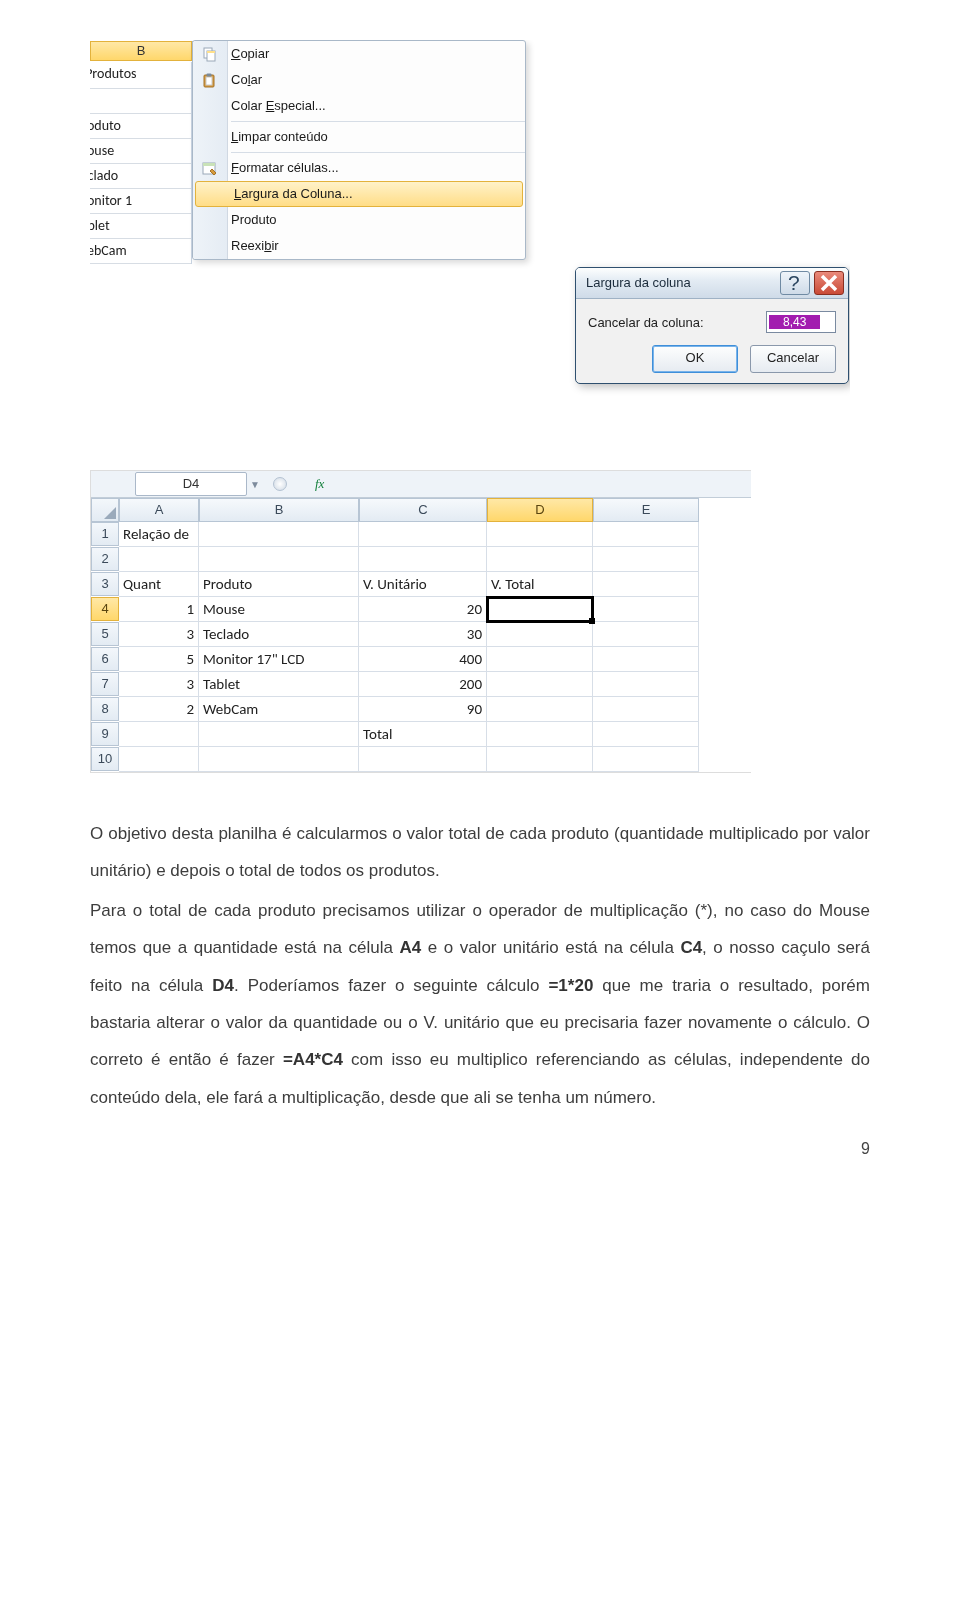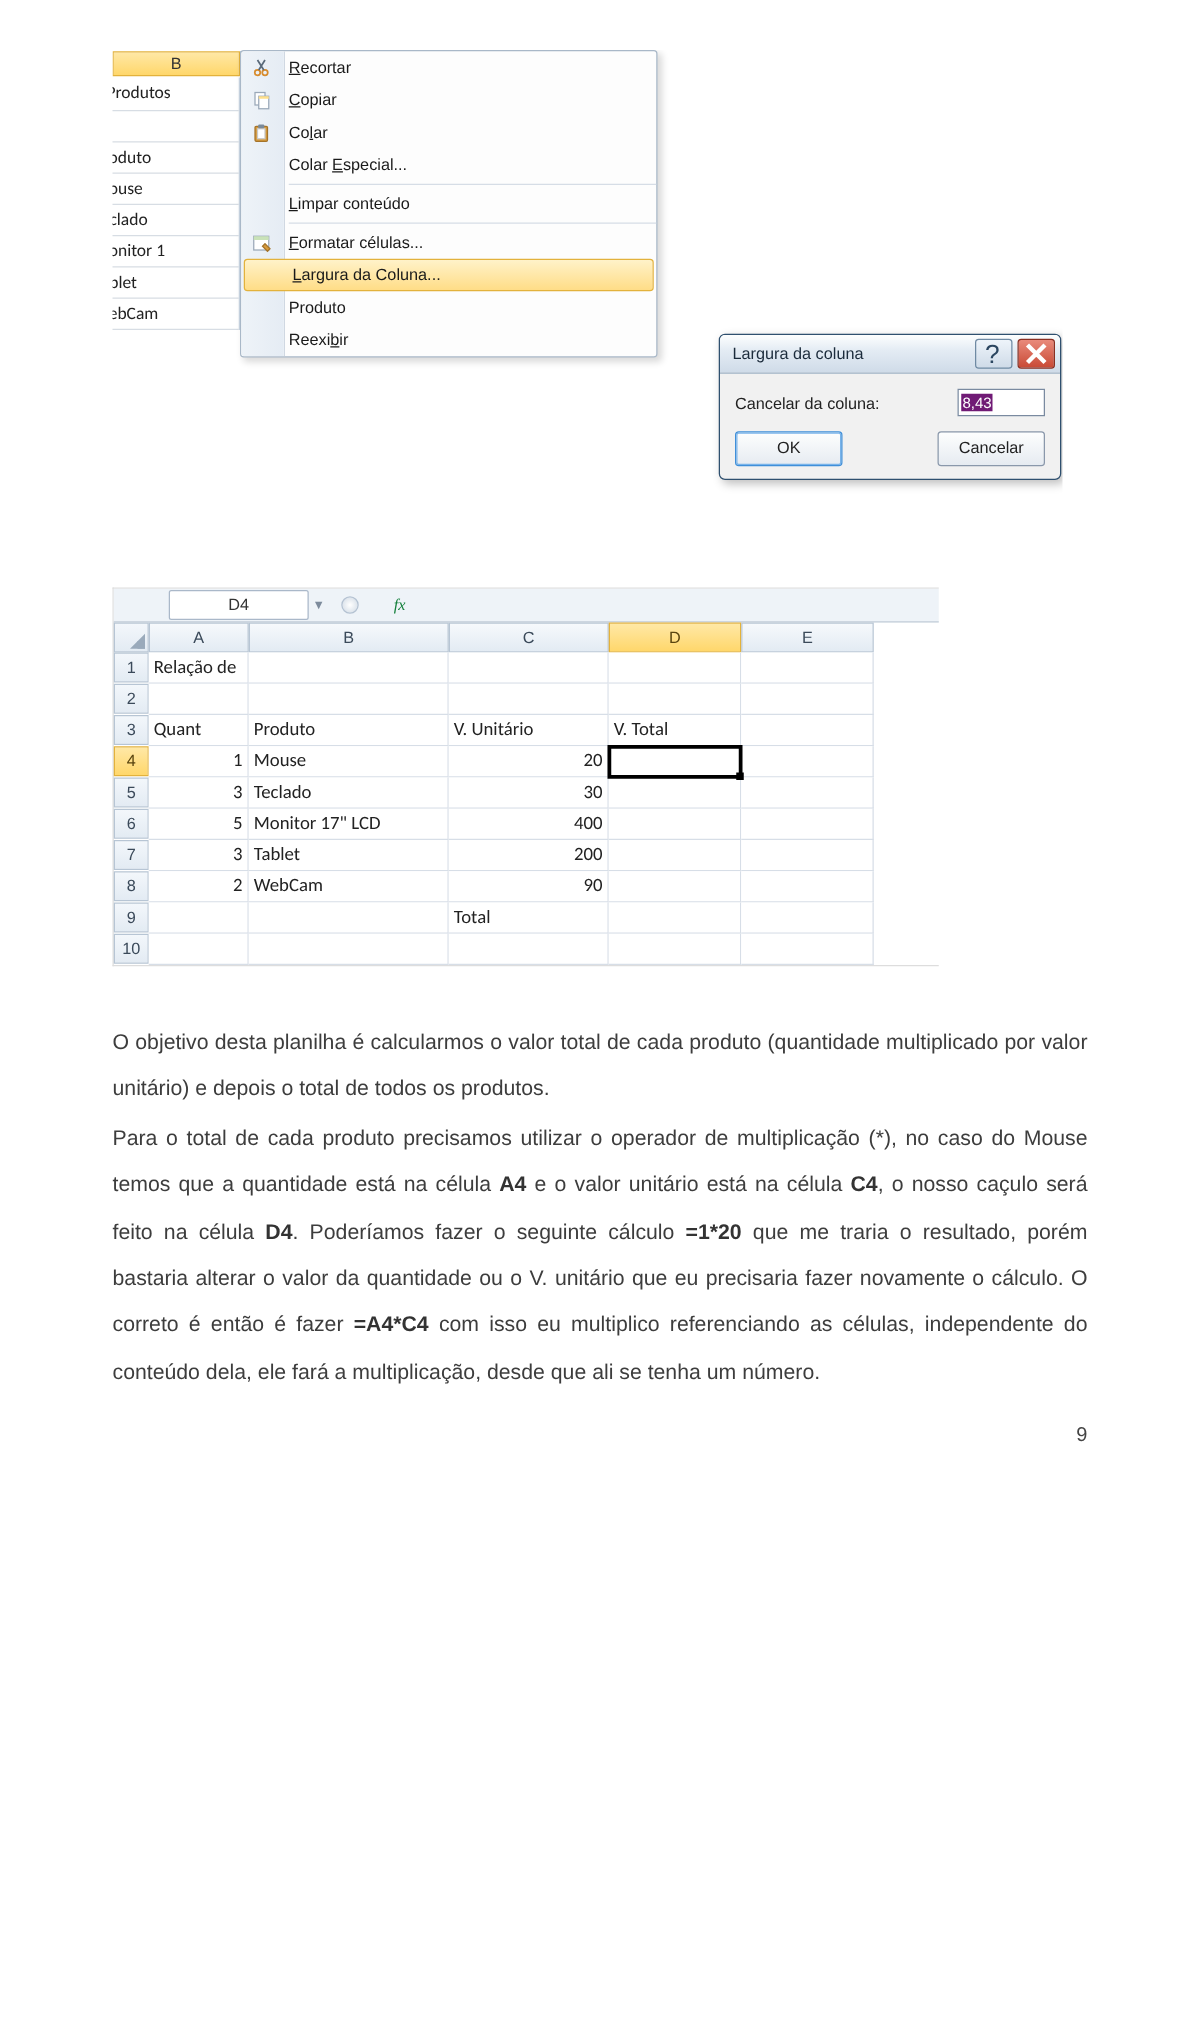--- a/index.html
+++ b/index.html
@@ -26,22 +26,22 @@
   .under{text-decoration:underline;text-decoration-skip-ink:none;text-decoration-thickness:1px}
   
   .dlg{position:absolute;top:227px;left:485px;width:272px;border:1px solid #2f506f;border-radius:5px;box-shadow:3px 3px 8px rgba(0,0,0,.25);overflow:hidden;background:#f1f1f1}
   .dlgtitle{display:flex;align-items:center;height:30px;background:linear-gradient(#fdfefe,#e4ecf4 40%,#cfdbe8);border-bottom:1px solid #9fb2c5;font:13px/30px 'Segoe UI',Arial;color:#1b2b3b;padding-left:10px;position:relative}
   .dlgbtns{position:absolute;right:4px;top:3px;display:flex;gap:4px}
   .dlgbtn{width:28px;height:22px;border:1px solid #6f8aa3;border-radius:3px;display:flex;align-items:center;justify-content:center;background:linear-gradient(#eef4fa,#cfdbe8)}
   .dlgbtn.close{background:linear-gradient(#e98a7b,#c94a36);border-color:#8a2f21}
   .dlgbody{padding:12px 12px 10px 12px;font:13px 'Segoe UI',Arial;color:#222}
   .dlgrow{display:flex;align-items:center;margin-bottom:12px}
   .dlgfield{margin-left:auto;width:64px;height:20px;border:1px solid #7a8aa0;background:#fff;font:12px/20px Arial;padding:0 2px}
-  .dlgfield span{background:#701a75;color:#fff;padding:0 1px}
-  .dlgfoot{display:flex;justify-content:space-between;gap:12px}
+  .dlgfield span{background:#a21caf;color:#fff;padding:0 14px}
+  .dlgfoot{display:flex;justify-content:flex-end;gap:12px}
   .dlgfoot .wbtn{width:84px;height:26px;border:1px solid #8a98ab;border-radius:3px;background:linear-gradient(#fdfefe,#e6ebf1);font:13px/24px 'Segoe UI',Arial;text-align:center}
   .dlgfoot .wbtn.ok{border-color:#3f8fd9;box-shadow:0 0 0 1px #78b3ea inset}
   
   .shot2{width:660px;margin-top:50px;border:1px solid #ddd;border-right:none}
   .namebar{display:flex;align-items:center;height:26px;border-bottom:1px solid #c2cdd8;background:#eef3f8}
   .namebox{width:110px;margin-left:44px;height:22px;border:1px solid #aab8c9;background:#fff;font:13px/22px 'Segoe UI',Arial;text-align:center;border-radius:2px}
   .nbsep{width:16px;text-align:center;color:#7d8b9c;font-size:10px}
   .fx{display:flex;align-items:center;gap:4px;margin-left:28px}
   .fxfield{width:10px;height:22px}
   .grid{display:grid;grid-template-columns:28px 80px 160px 128px 106px 106px;}
@@ -86,30 +86,20 @@
         <div class="lcell">Tablet</div>
         <div class="lcell">WebCam</div>
       </div>
 
     <div class="ctxmenu">
       <div class="ctxstrip"></div>
       <div id="ctxitems" style="position:relative">
           <div class="ctxrow">
             <div class="ctxicon">
               <svg viewBox="0 0 16 16">
-                <circle cx="5" cy="12" r="2.2" fill="none" stroke="#d78b2c" stroke-width="1.4"></circle>
-                <circle cx="11" cy="12" r="2.2" fill="none" stroke="#d78b2c" stroke-width="1.4"></circle>
-                <path d="M6 10 L11 2 M10 10 L5 2" stroke="#5a6a7a" stroke-width="1.4"></path>
-              </svg>
-            </div>
-            <div class="ctxlabel"><span class="under">R</span>ecortar</div>
-          </div>
-          <div class="ctxrow">
-            <div class="ctxicon">
-              <svg viewBox="0 0 16 16">
                 <rect x="3" y="2" width="8" height="10" fill="#fff" stroke="#9aa8b8"></rect>
                 <rect x="6" y="5" width="8" height="10" fill="#fff" stroke="#9aa8b8"></rect>
                 <rect x="6" y="5" width="8" height="2" fill="#ffe08a"></rect>
               </svg>
             </div>
             <div class="ctxlabel"><span class="under">C</span>opiar</div>
           </div>
           <div class="ctxrow">
             <div class="ctxicon">
               <svg viewBox="0 0 16 16">

